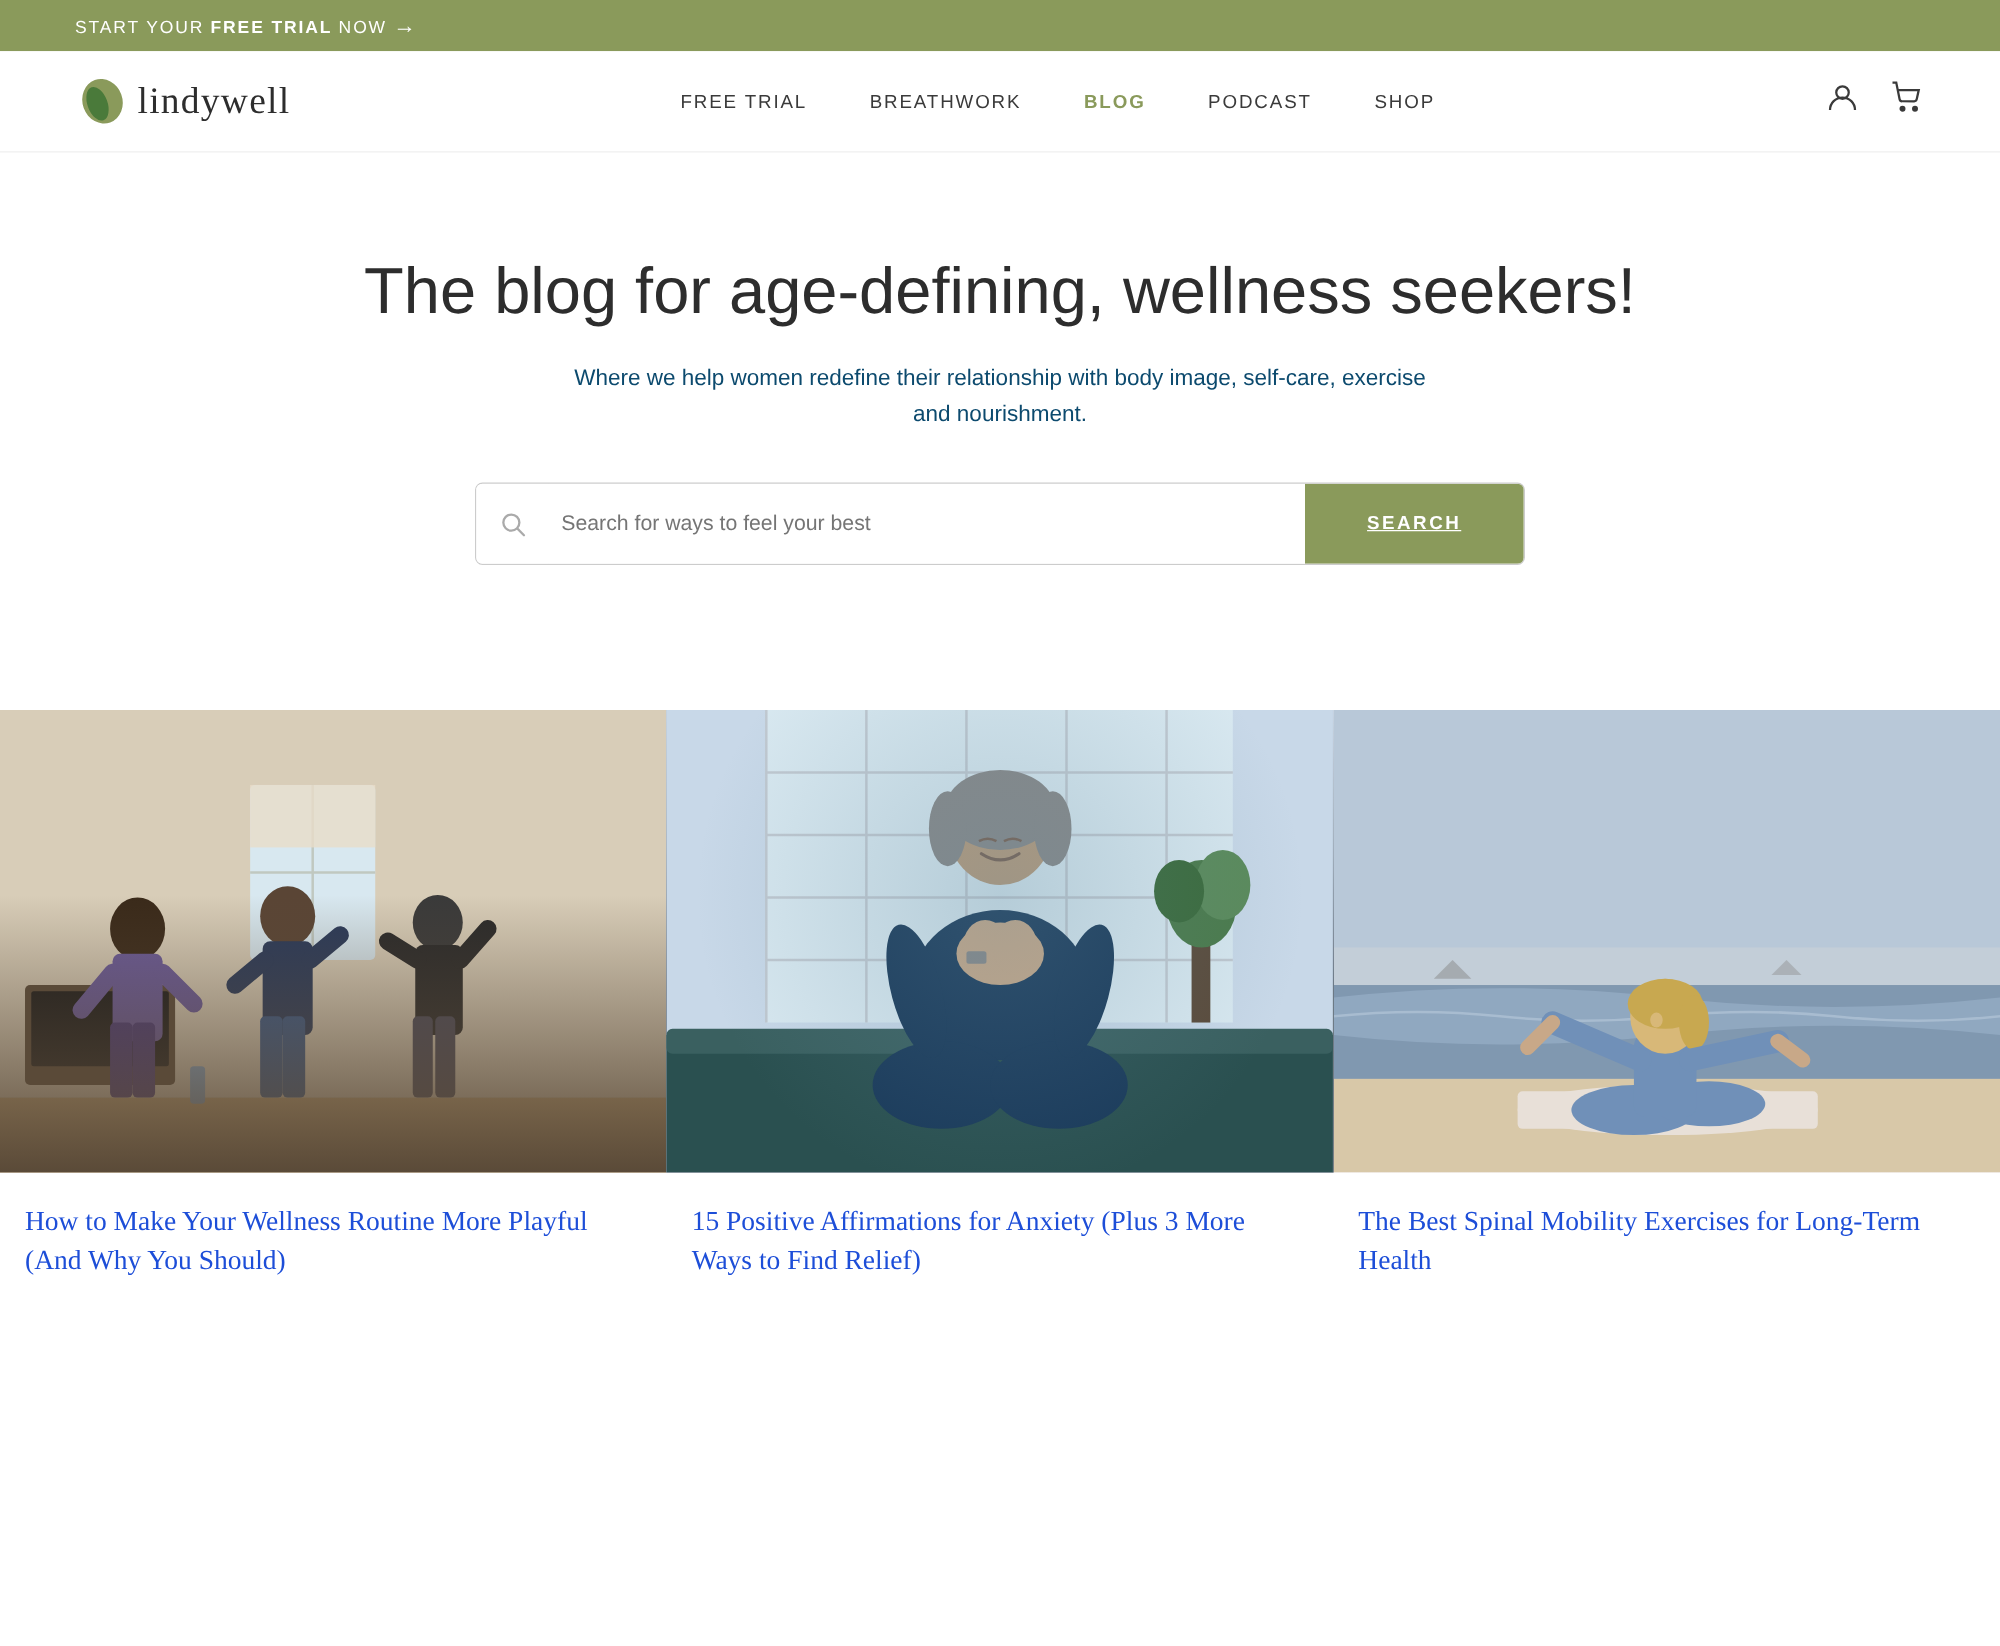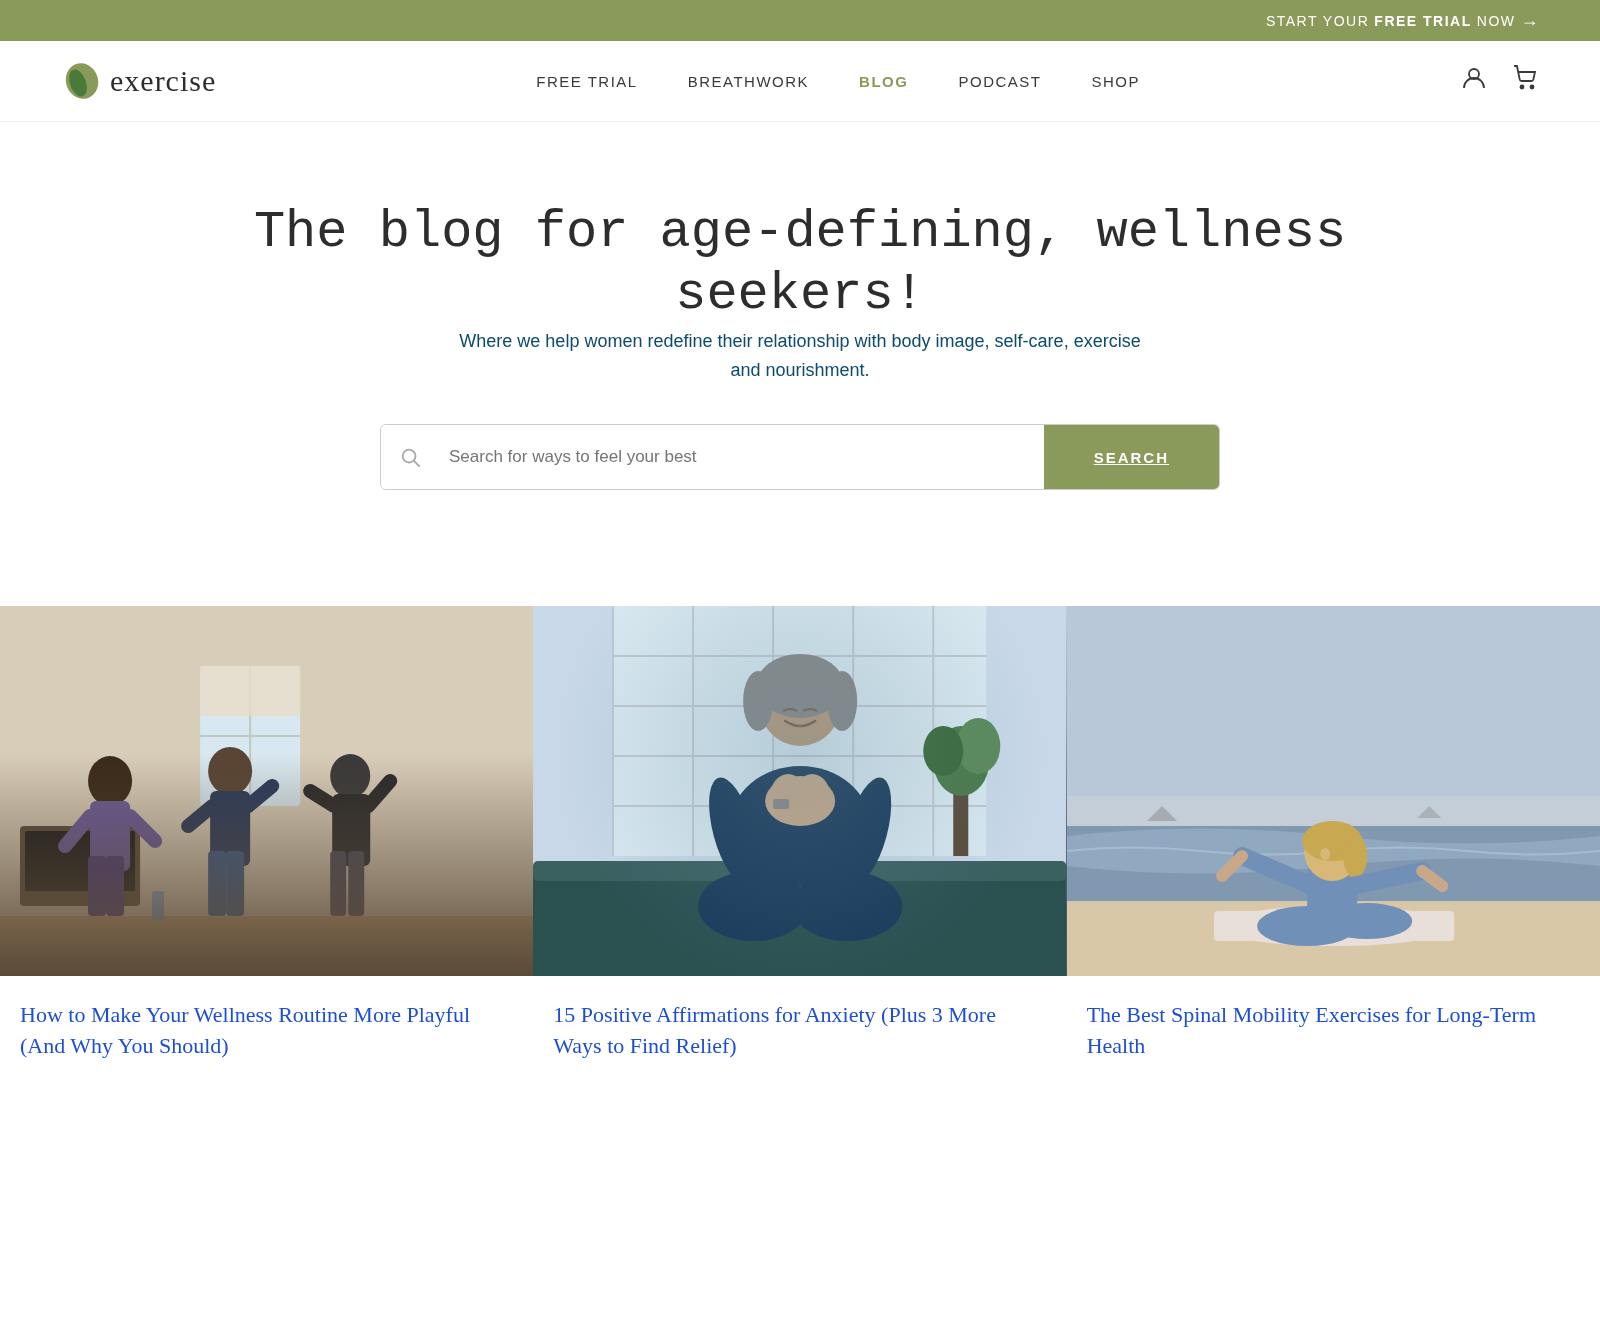--- a/index.html
+++ b/index.html
@@ -9,21 +9,20 @@
     .top-banner {
       background-color: #8a9a5b;
       color: #fff;
       text-align: right;
       padding: 10px 60px;
       font-family: Arial, sans-serif;
       font-size: 14px;
       letter-spacing: 1.5px;
       display: flex;
       align-items: center;
-      justify-content: flex-end;
       gap: 5px;
     }
     .top-banner .bold { font-weight: 800; }
     .top-banner .arrow { font-size: 18px; font-weight: bold; }
 
     
     header {
       display: flex;
       align-items: center;
       justify-content: space-between;
@@ -75,24 +74,25 @@
       color: #3a3a3a;
       cursor: pointer;
     }
 
     
     .hero {
       text-align: center;
       padding: 80px 200px 60px;
     }
     .hero h1 {
-      font-family: Liberation Mono, monospace;
+      font-family: Liberation Sans, sans-serif;
       font-size: 52px;
       color: #2d2d2d;
       font-weight: normal;
+      margin-bottom: 24px;
       line-height: 1.2;
     }
     .hero p {
       font-family: Arial, sans-serif;
       font-size: 18px;
       color: #0c4a6e;
       line-height: 1.6;
       max-width: 700px;
       margin: 0 auto 40px;
     }
@@ -207,21 +207,21 @@
   <span>NOW</span>
   <span class="arrow">→</span>
 </div>
 
 <header>
   <a class="logo" href="#">
     <svg class="logo-leaf" viewBox="0 0 40 40" xmlns="http://www.w3.org/2000/svg">
       <ellipse cx="22" cy="20" rx="16" ry="18" fill="#8a9a5b" transform="rotate(-20 22 20)"></ellipse>
       <ellipse cx="18" cy="22" rx="8" ry="14" fill="#4a7a3a" transform="rotate(-20 18 22)"></ellipse>
     </svg>
-    <span class="logo-text">exercise</span>
+    <span class="logo-text">lindywell</span>
   </a>
 
   <nav>
     <a href="#">FREE TRIAL</a>
     <a href="#">BREATHWORK</a>
     <a href="#" class="active">BLOG</a>
     <a href="#">PODCAST</a>
     <a href="#">SHOP</a>
   </nav>
 

